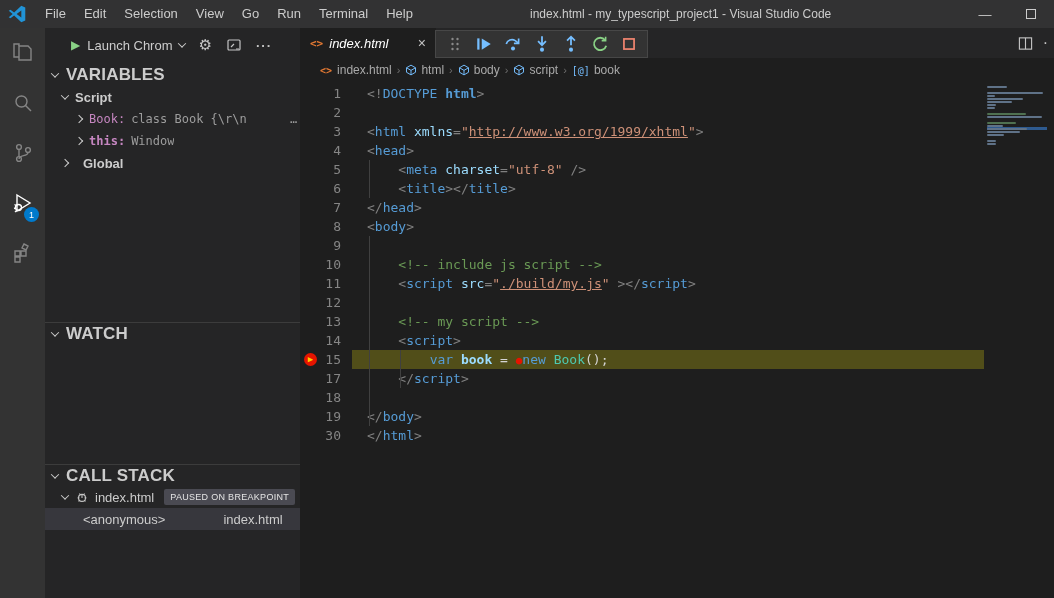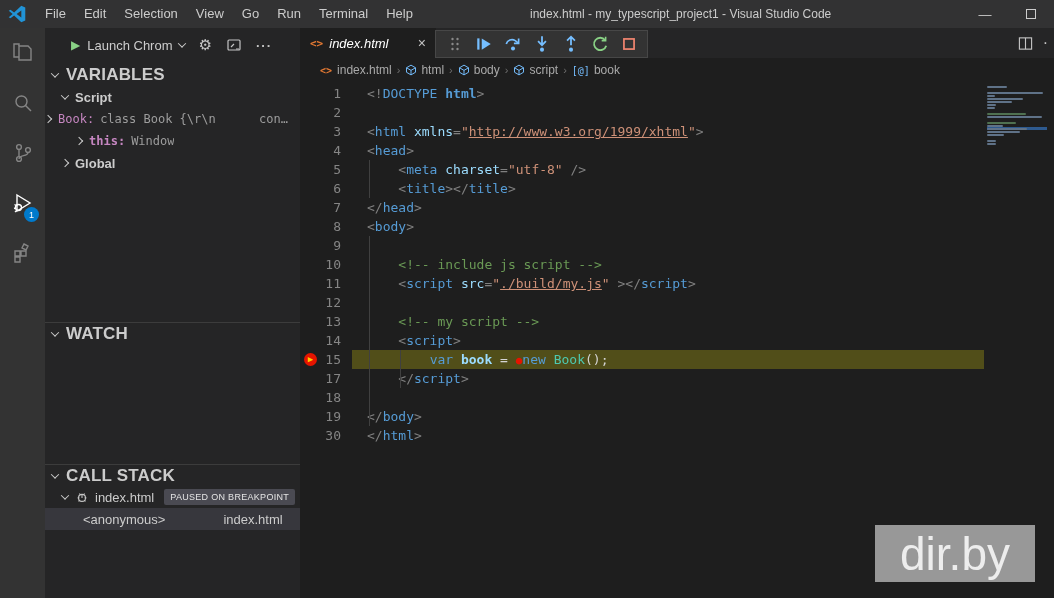--- a/index.html
+++ b/index.html
@@ -185,31 +185,31 @@
   </div>
 
   <div class="sec-header" style="top:36px;">
     <span class="chev down"></span>
     <span>VARIABLES</span>
   </div>
   <div class="sb-row" style="top:58px; padding-left:17px;">
     <span class="chev down"></span>
     <span class="scope-label">Script</span>
   </div>
-  <div class="sb-row" style="top:80px; ">
+  <div class="sb-row" style="top:80px; padding-left:31px;">
     <span class="chev right"></span>
     <span class="vname" style="font-family:'DejaVu Sans Mono',monospace;font-size:12px;">Book:</span>
     <span class="vval" style="font-family:'DejaVu Sans Mono',monospace;font-size:12px;">class Book {\r\n      con…</span>
   </div>
   <div class="sb-row" style="top:102px; padding-left:31px;">
     <span class="chev right"></span>
     <span class="vname" style="font-family:'DejaVu Sans Mono',monospace;font-size:12px;font-weight:bold;">this:</span>
     <span class="vval" style="font-family:'DejaVu Sans Mono',monospace;font-size:12px;">Window</span>
   </div>
-  <div class="sb-row" style="top:124px; padding-left:17px;">
+  <div class="sb-row" style="top:124px; padding-left:17px;gap:8px;">
     <span class="chev right"></span>
     <span class="scope-label">Global</span>
   </div>
 
   <div class="sec-header" style="top:294px; border-top:1px solid #3c3c3c;">
     <span class="chev down"></span>
     <span>WATCH</span>
   </div>
 
   <div class="sec-header" style="top:436px; border-top:1px solid #3c3c3c;">
@@ -479,14 +479,13 @@
         <div class="mm-bar" style="width: 0px; background: rgb(95, 114, 136);"></div>
       </div>
       <div class="mm-row">
         <div class="mm-bar" style="width: 9px; background: rgb(95, 114, 136);"></div>
       </div>
       <div class="mm-row">
         <div class="mm-bar" style="width: 9px; background: rgb(95, 114, 136);"></div>
       </div>
     </div>
 
-  <div class="watermark">dir.by</div>
 </div>
 
 </body></html>

